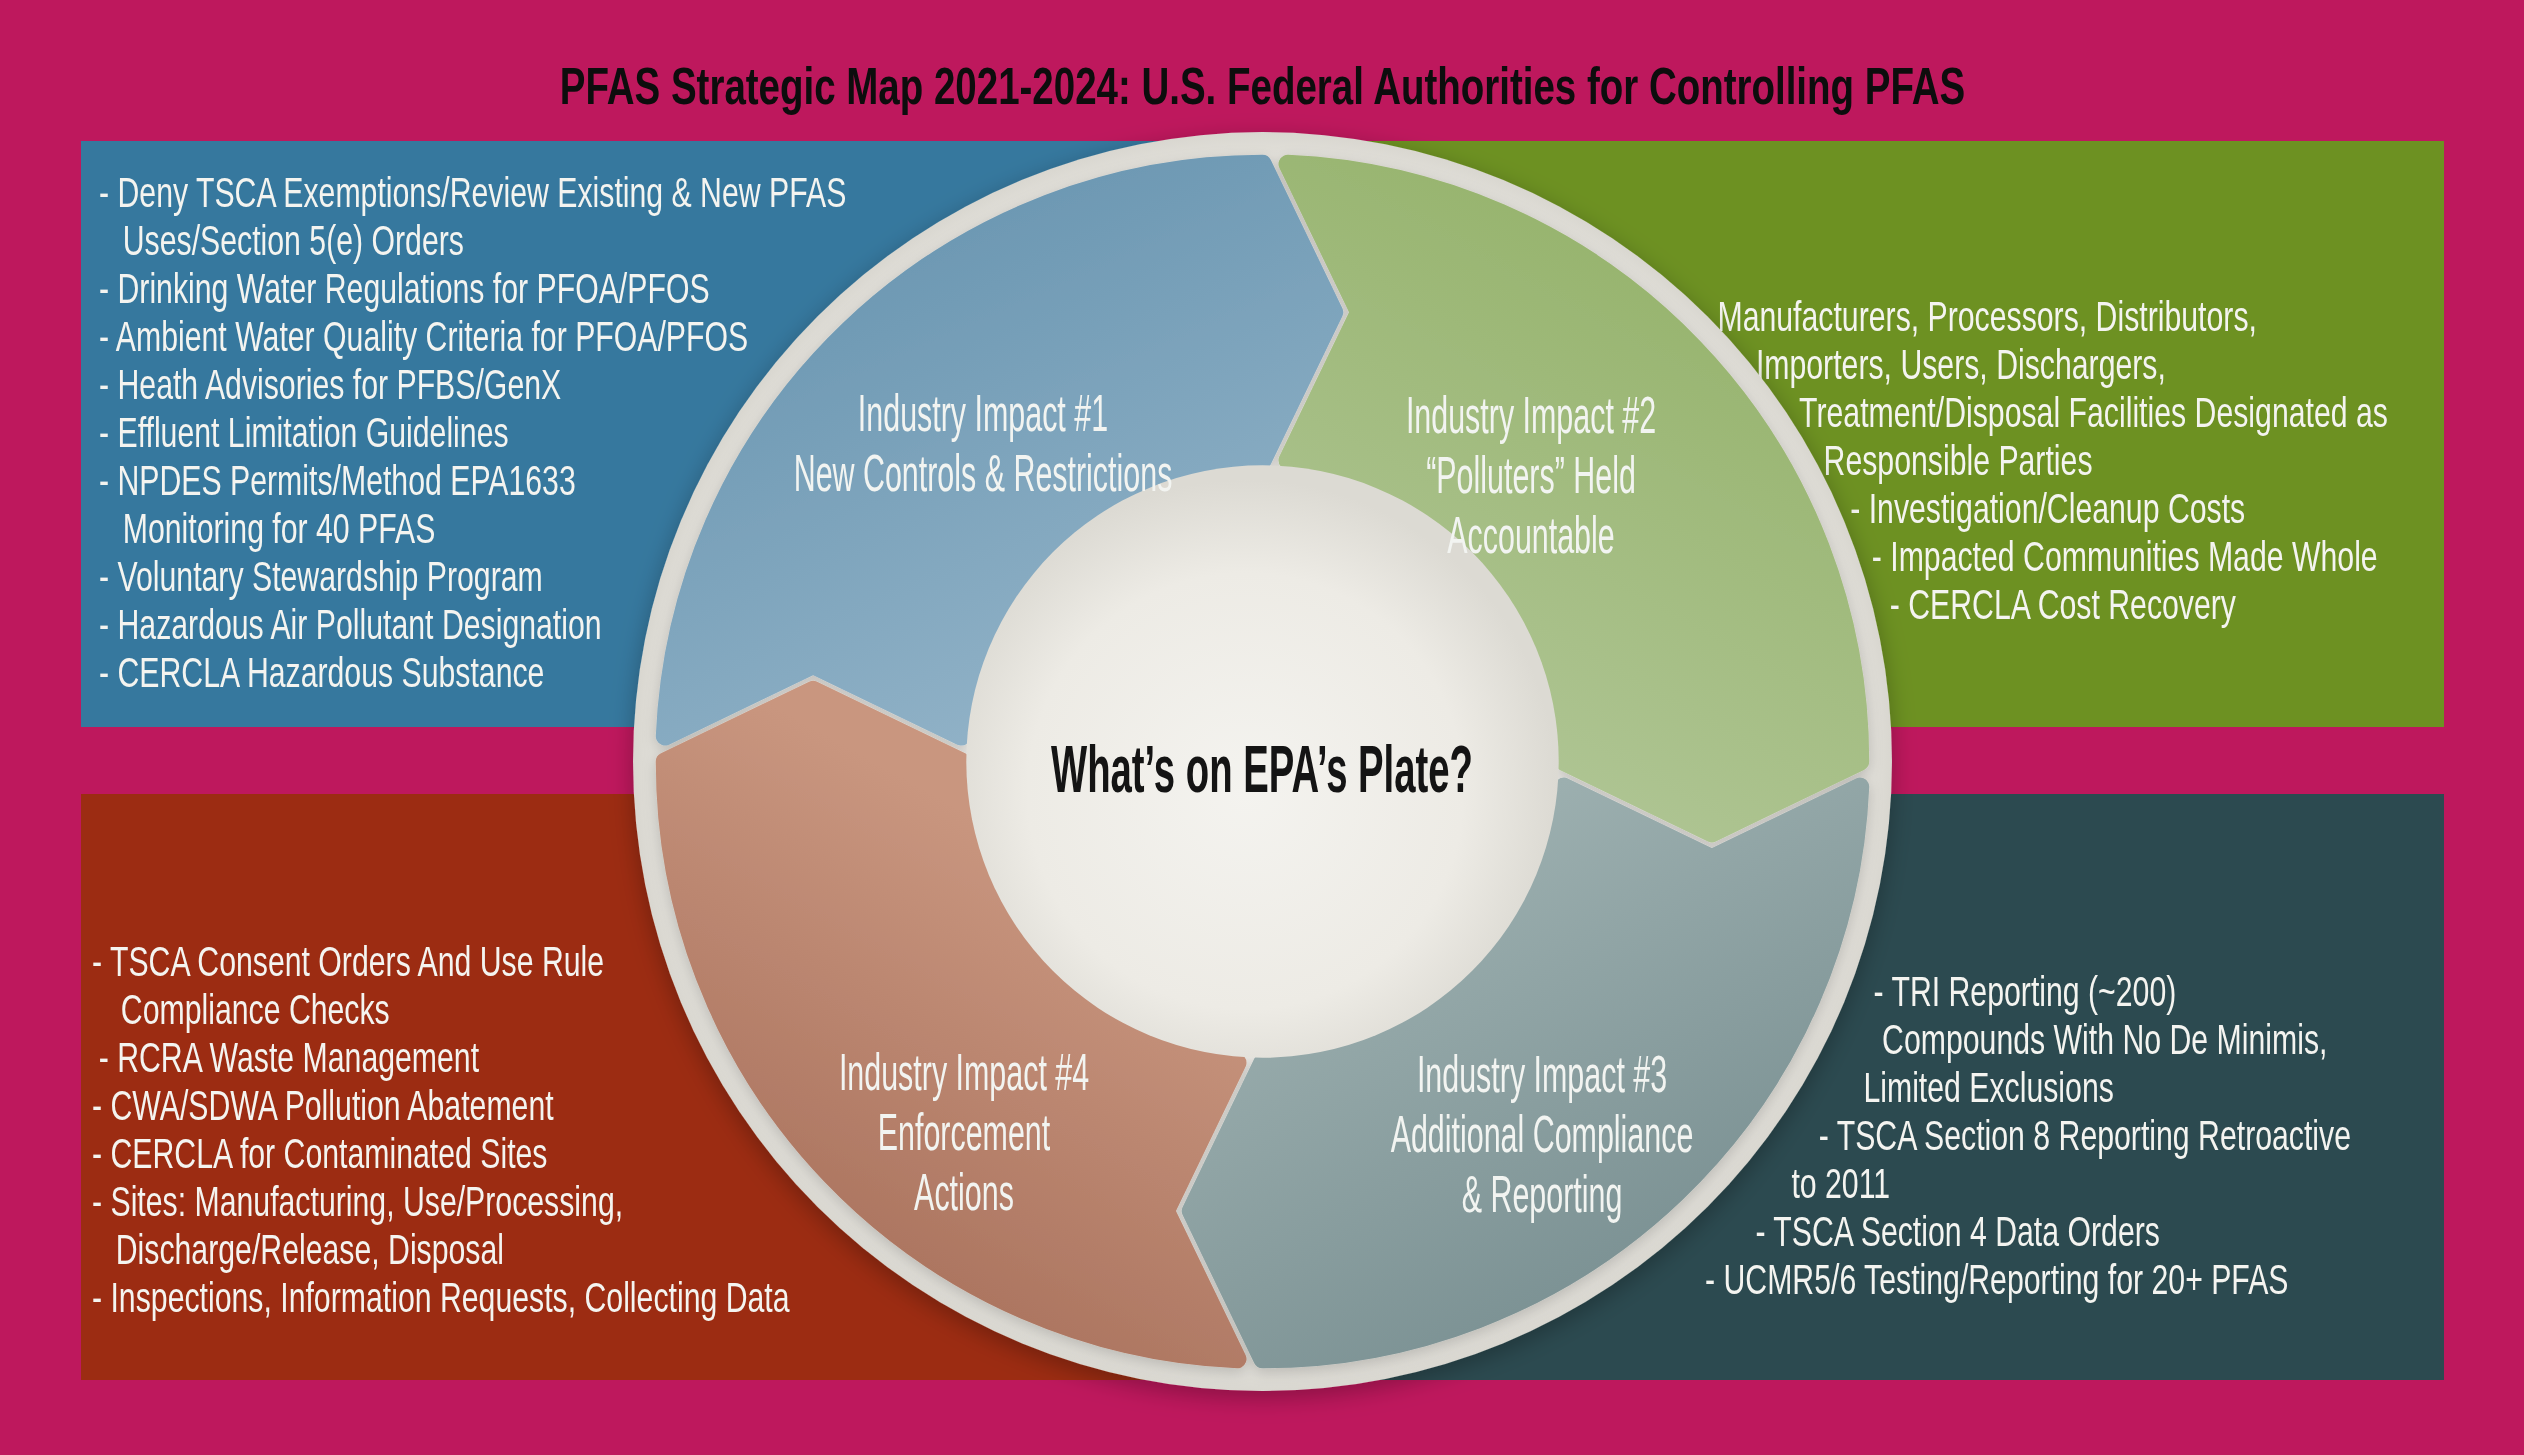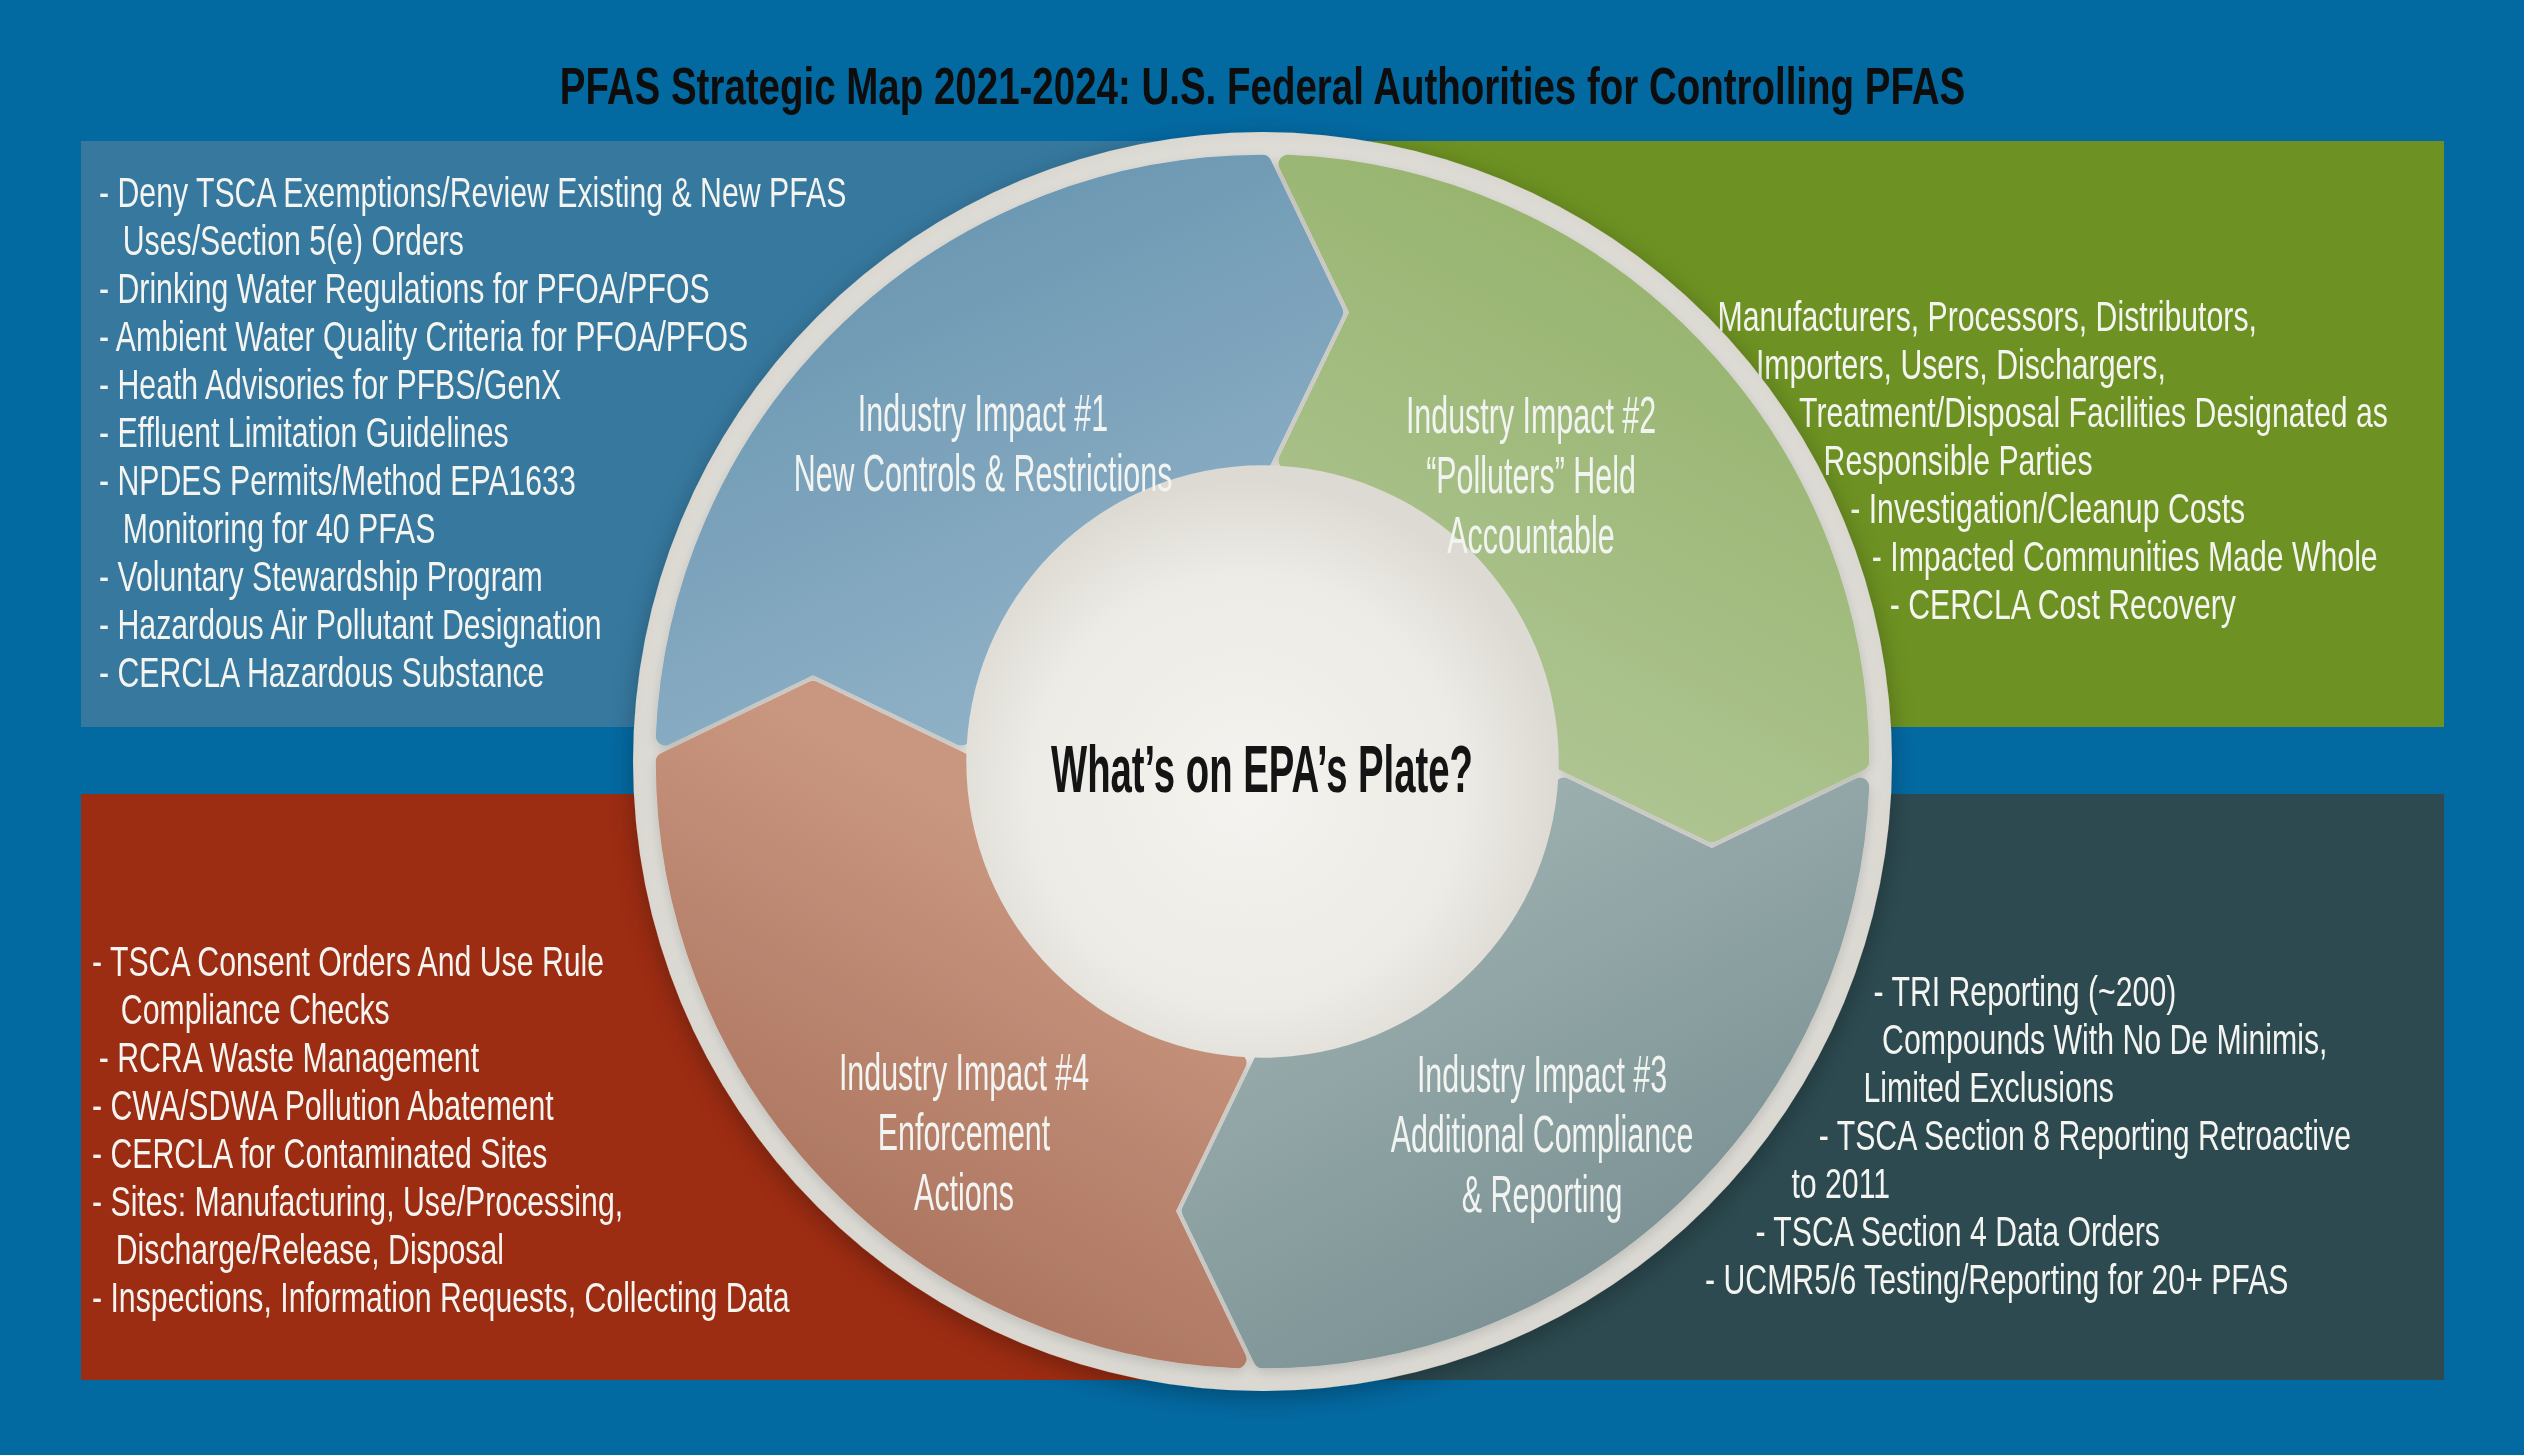--- a/index.html
+++ b/index.html
@@ -1,17 +1,17 @@
 <!DOCTYPE html>
 <html style="font-size:13.5px"><head>
 <meta charset="utf-8">
 <style>
   html,body{margin:0;padding:0;background:#ffffff;}
   .stage{
-    position:relative;width:2525px;height:1455px;background:#0369a1;overflow:hidden;
+    position:relative;width:2525px;height:1455px;background:#be185d;overflow:hidden;
     font-family:"Liberation Sans","DejaVu Sans",sans-serif;
   }
   .title{
     position:absolute;left:0;top:59px;width:2525px;text-align:center;
     font-size:52px;line-height:54px;font-weight:700;color:#0d0d0d;
     transform:scaleX(0.74);white-space:nowrap;
   }
   .panel{position:absolute;}
   .panel-tl{left:81px;top:141px;width:1173px;height:586px;background:#36789E;}
   .panel-tr{left:1271px;top:141px;width:1173px;height:586px;background:#6D9122;}

